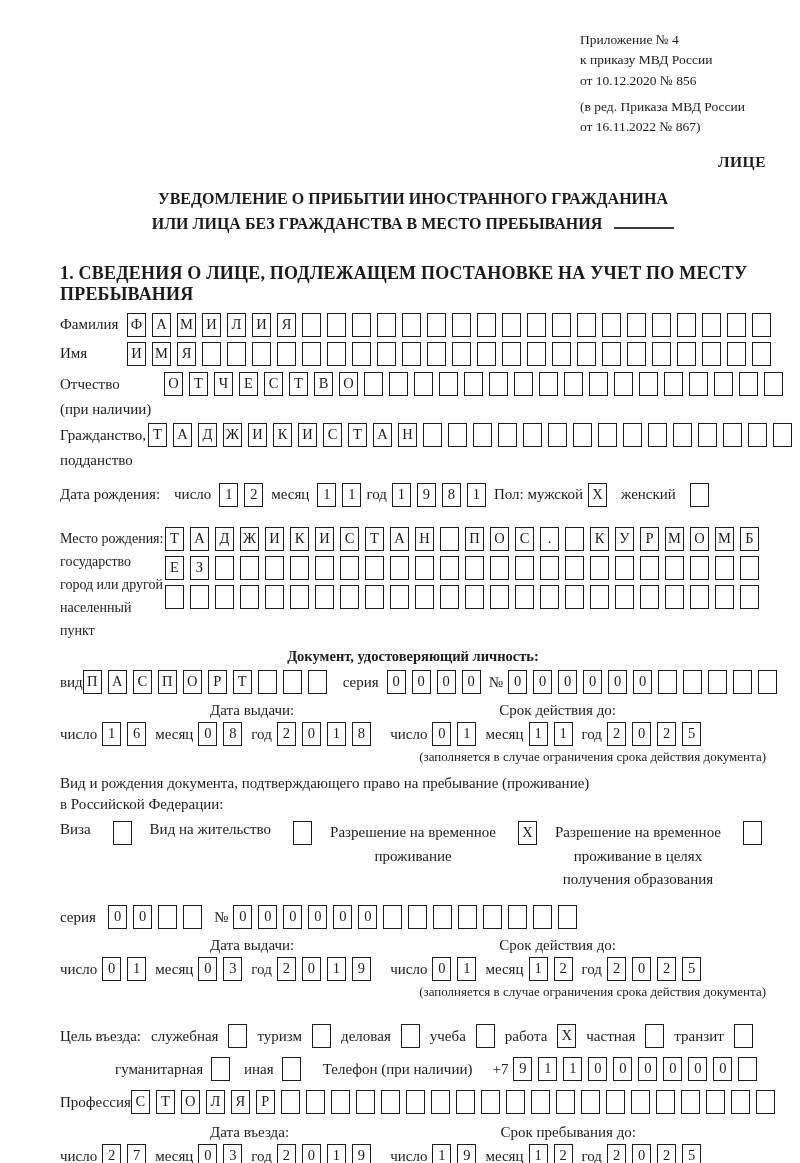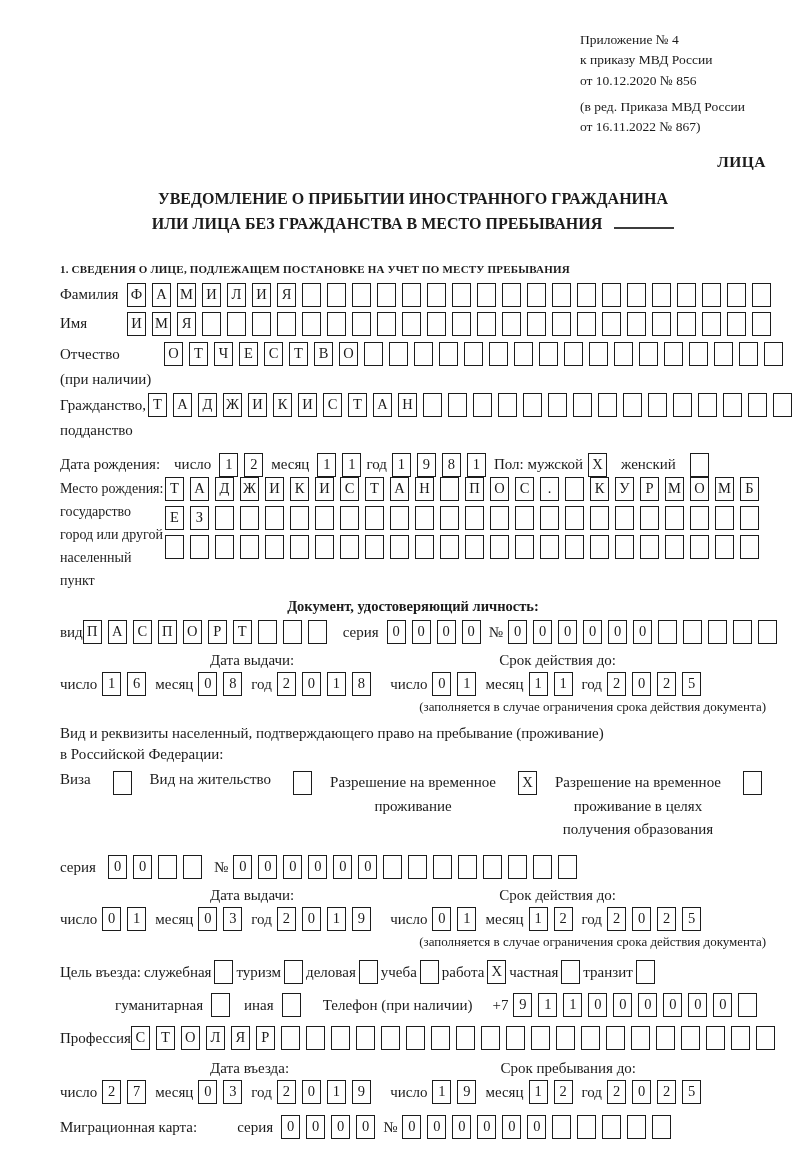--- a/index.html
+++ b/index.html
@@ -10,21 +10,21 @@
   
   .hdr-wrap { display:flex; justify-content:flex-end; }
   .hdr { width:186px; font-size:13.5px; line-height:1.5; }
   .hdr-ed { margin-top:6px; }
   .forma { text-align:right; font-weight:bold; font-size:15.5px; margin-top:16px; letter-spacing:.5px; }
 
   
   .title { margin-top:16px; text-align:center; font-weight:bold; font-size:16px; line-height:1.55; }
   .uline { display:inline-block; width:60px; border-bottom:2.5px solid #3c3c3c; margin-left:12px; height:12px; }
 
-  .sec { margin-top:26px; font-weight:bold; font-size:11px; letter-spacing:.2px; }
+  .sec { margin-top:26px; font-weight:bold; font-size:18px; letter-spacing:.2px; }
 
   
   .frow { display:flex; align-items:center; margin-top:5px; }
   .lbl { font-size:15px; white-space:nowrap; }
   .w67 { width:67px; flex-shrink:0; }
 
   .cells { display:inline-flex; gap:6px; flex-shrink:0; }
   .cell { box-sizing:border-box; width:19px; height:24px; border:1.6px solid #1c1c1c;
           display:inline-block; text-align:center; font-size:14.5px; line-height:21px; background:#fff; }
 
@@ -63,21 +63,21 @@
     <div class="hdr">
       <div>Приложение № 4</div>
       <div>к приказу МВД России</div>
       <div>от 10.12.2020 № 856</div>
       <div class="hdr-ed">
         <div>(в ред. Приказа МВД России</div>
         <div>от 16.11.2022 № 867)</div>
       </div>
     </div>
   </div>
-  <div class="forma">ЛИЦА</div>
+  <div class="forma">ЛИЦЕ</div>
 
   <div class="title">
     <div>УВЕДОМЛЕНИЕ О ПРИБЫТИИ ИНОСТРАННОГО ГРАЖДАНИНА</div>
     <div><span>ИЛИ ЛИЦА БЕЗ ГРАЖДАНСТВА В МЕСТО ПРЕБЫВАНИЯ</span><span class="uline"></span></div>
   </div>
 
   <div class="sec">1. СВЕДЕНИЯ О ЛИЦЕ, ПОДЛЕЖАЩЕМ ПОСТАНОВКЕ НА УЧЕТ ПО МЕСТУ ПРЕБЫВАНИЯ</div>
 
   <div class="frow" style="margin-top:8px">
     <span class="lbl w67">Фамилия</span>
@@ -234,21 +234,21 @@
     <span class="lbl gapM">Пол: мужской</span>
     <span class="cells gapS">
         <span class="cell">X</span>
       </span>
     <span class="lbl gapL">женский</span>
     <span class="cells gapL">
         <span class="cell"></span>
       </span>
   </div>
 
-  <div class="split" style="margin-top:0">
+  <div class="split" style="margin-top:20px">
     <div class="lblcol w105" style="font-size:14px">
       <div>Место рождения:</div>
       <div>государство</div>
       <div>город или другой</div>
       <div>населенный пункт</div>
     </div>
     <div class="cellcol">
       <span class="cells">
           <span class="cell">Т</span>
           <span class="cell">А</span>
@@ -403,21 +403,21 @@
     <span class="lbl">год</span>
     <span class="cells">
         <span class="cell">2</span>
         <span class="cell">0</span>
         <span class="cell">2</span>
         <span class="cell">5</span>
       </span>
   </div>
   <div class="hintr">(заполняется в случае ограничения срока действия документа)</div>
 
-  <div class="introl">Вид и реквизиты населенный, подтверждающего право на пребывание (проживание)</div>
+  <div class="introl">Вид и рождения документа, подтверждающего право на пребывание (проживание)</div>
   <div class="introl" style="margin-top:4px">в Российской Федерации:</div>
 
   <div class="optrow">
     <div class="opt">
       <span class="lbl">Виза</span>
       <span class="cells">
           <span class="cell"></span>
         </span>
     </div>
     <div class="opt">
@@ -509,21 +509,21 @@
     <span class="lbl">год</span>
     <span class="cells">
         <span class="cell">2</span>
         <span class="cell">0</span>
         <span class="cell">2</span>
         <span class="cell">5</span>
       </span>
   </div>
   <div class="hintr">(заполняется в случае ограничения срока действия документа)</div>
 
-  <div class="frow" style="margin-top:10px; gap:3px">
+  <div class="frow" style="margin-top:24px; gap:10px">
     <span class="lbl">Цель въезда:</span>
     <span class="lbl">служебная</span>
     <span class="cells">
         <span class="cell"></span>
       </span>
     <span class="lbl">туризм</span>
     <span class="cells">
         <span class="cell"></span>
       </span>
     <span class="lbl">деловая</span>

